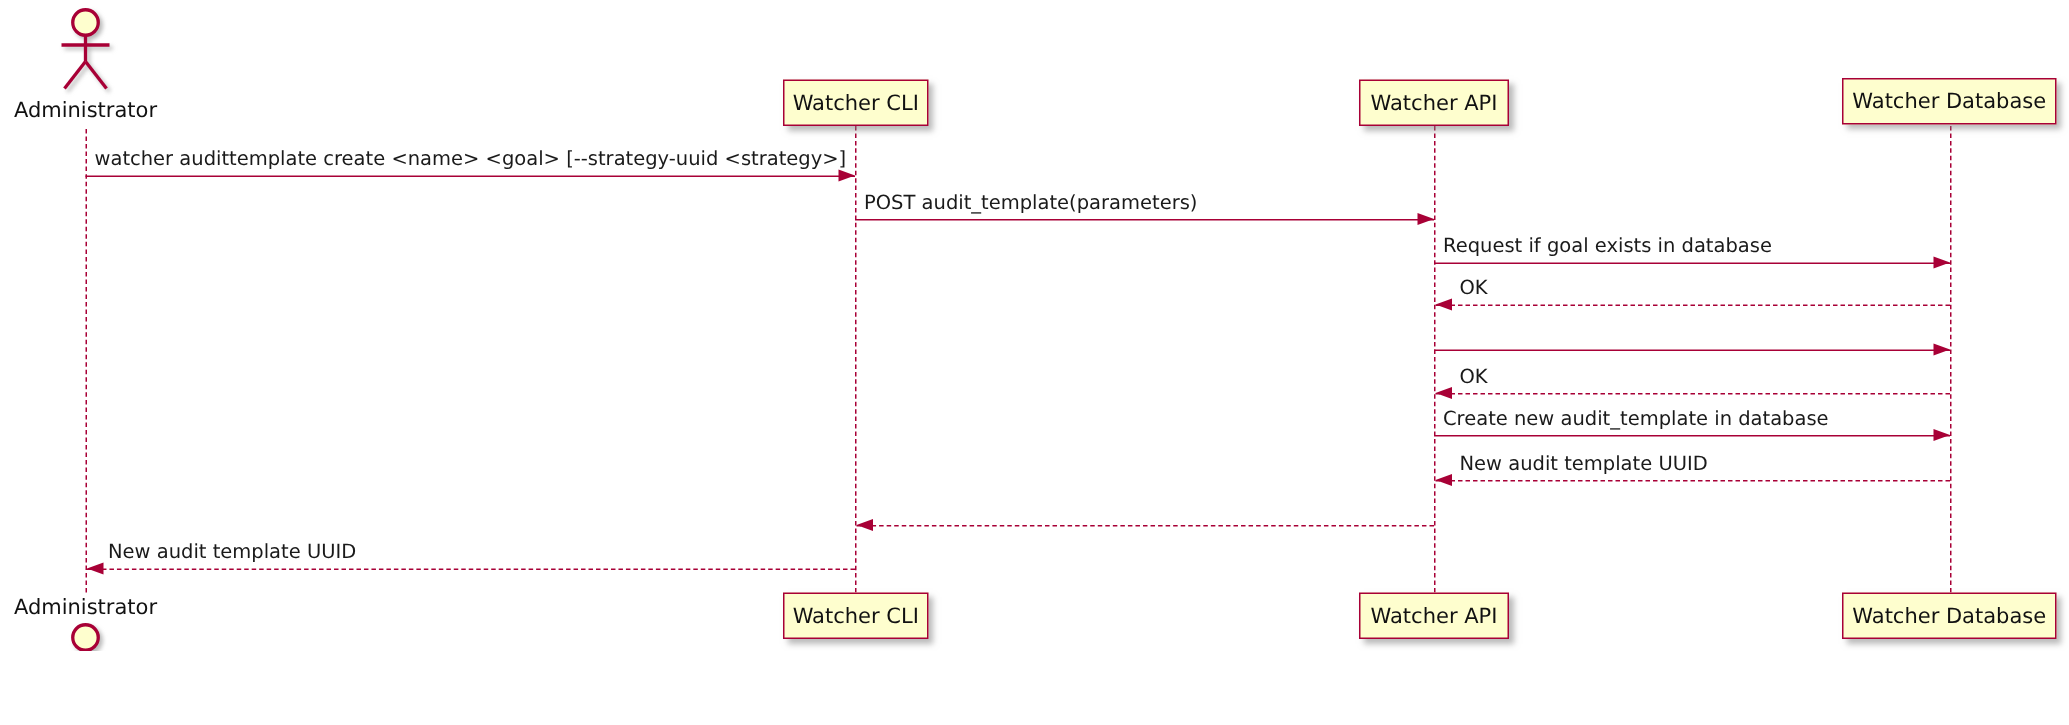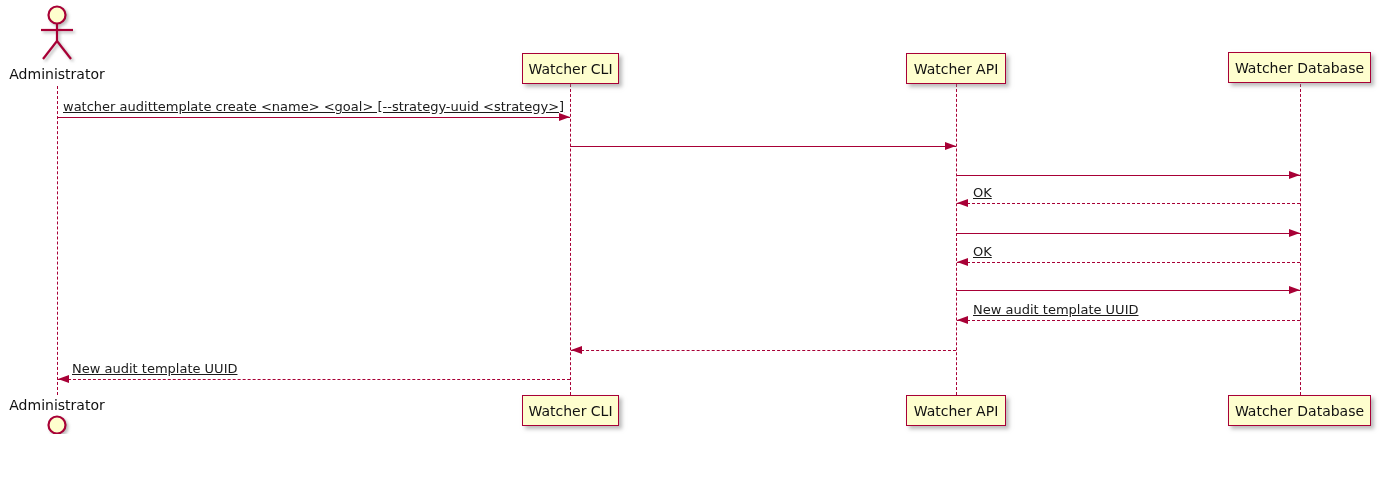--- a/index.html
+++ b/index.html
@@ -36,21 +36,20 @@
     text-align: center;
     font-size: 14px;
     white-space: nowrap;
   }
   .actor-figure { position: absolute; filter: drop-shadow(2.5px 2.5px 1.5px rgba(130,130,130,0.55)); }
   .msg-label {
     position: absolute;
     font-size: 13px;
     white-space: nowrap;
     color: #1a1a1a;
-    text-decoration: underline;
   }
   .msg-line { position: absolute; height: 0; }
   .msg-line.solid  { border-top: 1.4px solid #A80036; }
   .msg-line.dashed { border-top: 1.2px dashed #A80036; }
   .msg-head { position: absolute; width: 0; height: 0;
     border-top: 4.5px solid transparent; border-bottom: 4.5px solid transparent; }
   .msg-head.right { border-left: 11px solid #A80036; }
   .msg-head.left  { border-right: 11px solid #A80036; }
 </style>
 </head>
@@ -79,37 +78,40 @@
     <span>Watcher API</span>
   </div>
   <div class="pbox" style="left:1228px; top:52px; width:143px;">
     <span>Watcher Database</span>
   </div>
 
   <span class="msg-label" style="left:63px; top:99px;">watcher audittemplate create &lt;name&gt; &lt;goal&gt; [--strategy-uuid &lt;strategy&gt;]</span>
   <div class="msg-line solid" style="left:57px; top:117px; width:513px;"></div>
   <div class="msg-head right" style="left:559px; top:113px;"></div>
 
+  <span class="msg-label" style="left:576px; top:128px;">POST audit_template(parameters)</span>
   <div class="msg-line solid" style="left:570px; top:146px; width:386px;"></div>
   <div class="msg-head right" style="left:945px; top:142px;"></div>
 
+  <span class="msg-label" style="left:962px; top:157px;">Request if goal exists in database</span>
   <div class="msg-line solid" style="left:956px; top:175px; width:344px;"></div>
   <div class="msg-head right" style="left:1289px; top:171px;"></div>
 
   <span class="msg-label" style="left:973px; top:185px;">OK</span>
   <div class="msg-line dashed" style="left:957px; top:203px; width:343px;"></div>
   <div class="msg-head left" style="left:957px; top:199px;"></div>
 
   <div class="msg-line solid" style="left:956px; top:233px; width:344px;"></div>
   <div class="msg-head right" style="left:1289px; top:229px;"></div>
 
   <span class="msg-label" style="left:973px; top:244px;">OK</span>
   <div class="msg-line dashed" style="left:957px; top:262px; width:343px;"></div>
   <div class="msg-head left" style="left:957px; top:258px;"></div>
 
+  <span class="msg-label" style="left:962px; top:272px;">Create new audit_template in database</span>
   <div class="msg-line solid" style="left:956px; top:290px; width:344px;"></div>
   <div class="msg-head right" style="left:1289px; top:286px;"></div>
 
   <span class="msg-label" style="left:973px; top:302px;">New audit template UUID</span>
   <div class="msg-line dashed" style="left:957px; top:320px; width:343px;"></div>
   <div class="msg-head left" style="left:957px; top:316px;"></div>
 
   <div class="msg-line dashed" style="left:571px; top:350px; width:385px;"></div>
   <div class="msg-head left" style="left:571px; top:346px;"></div>
 

